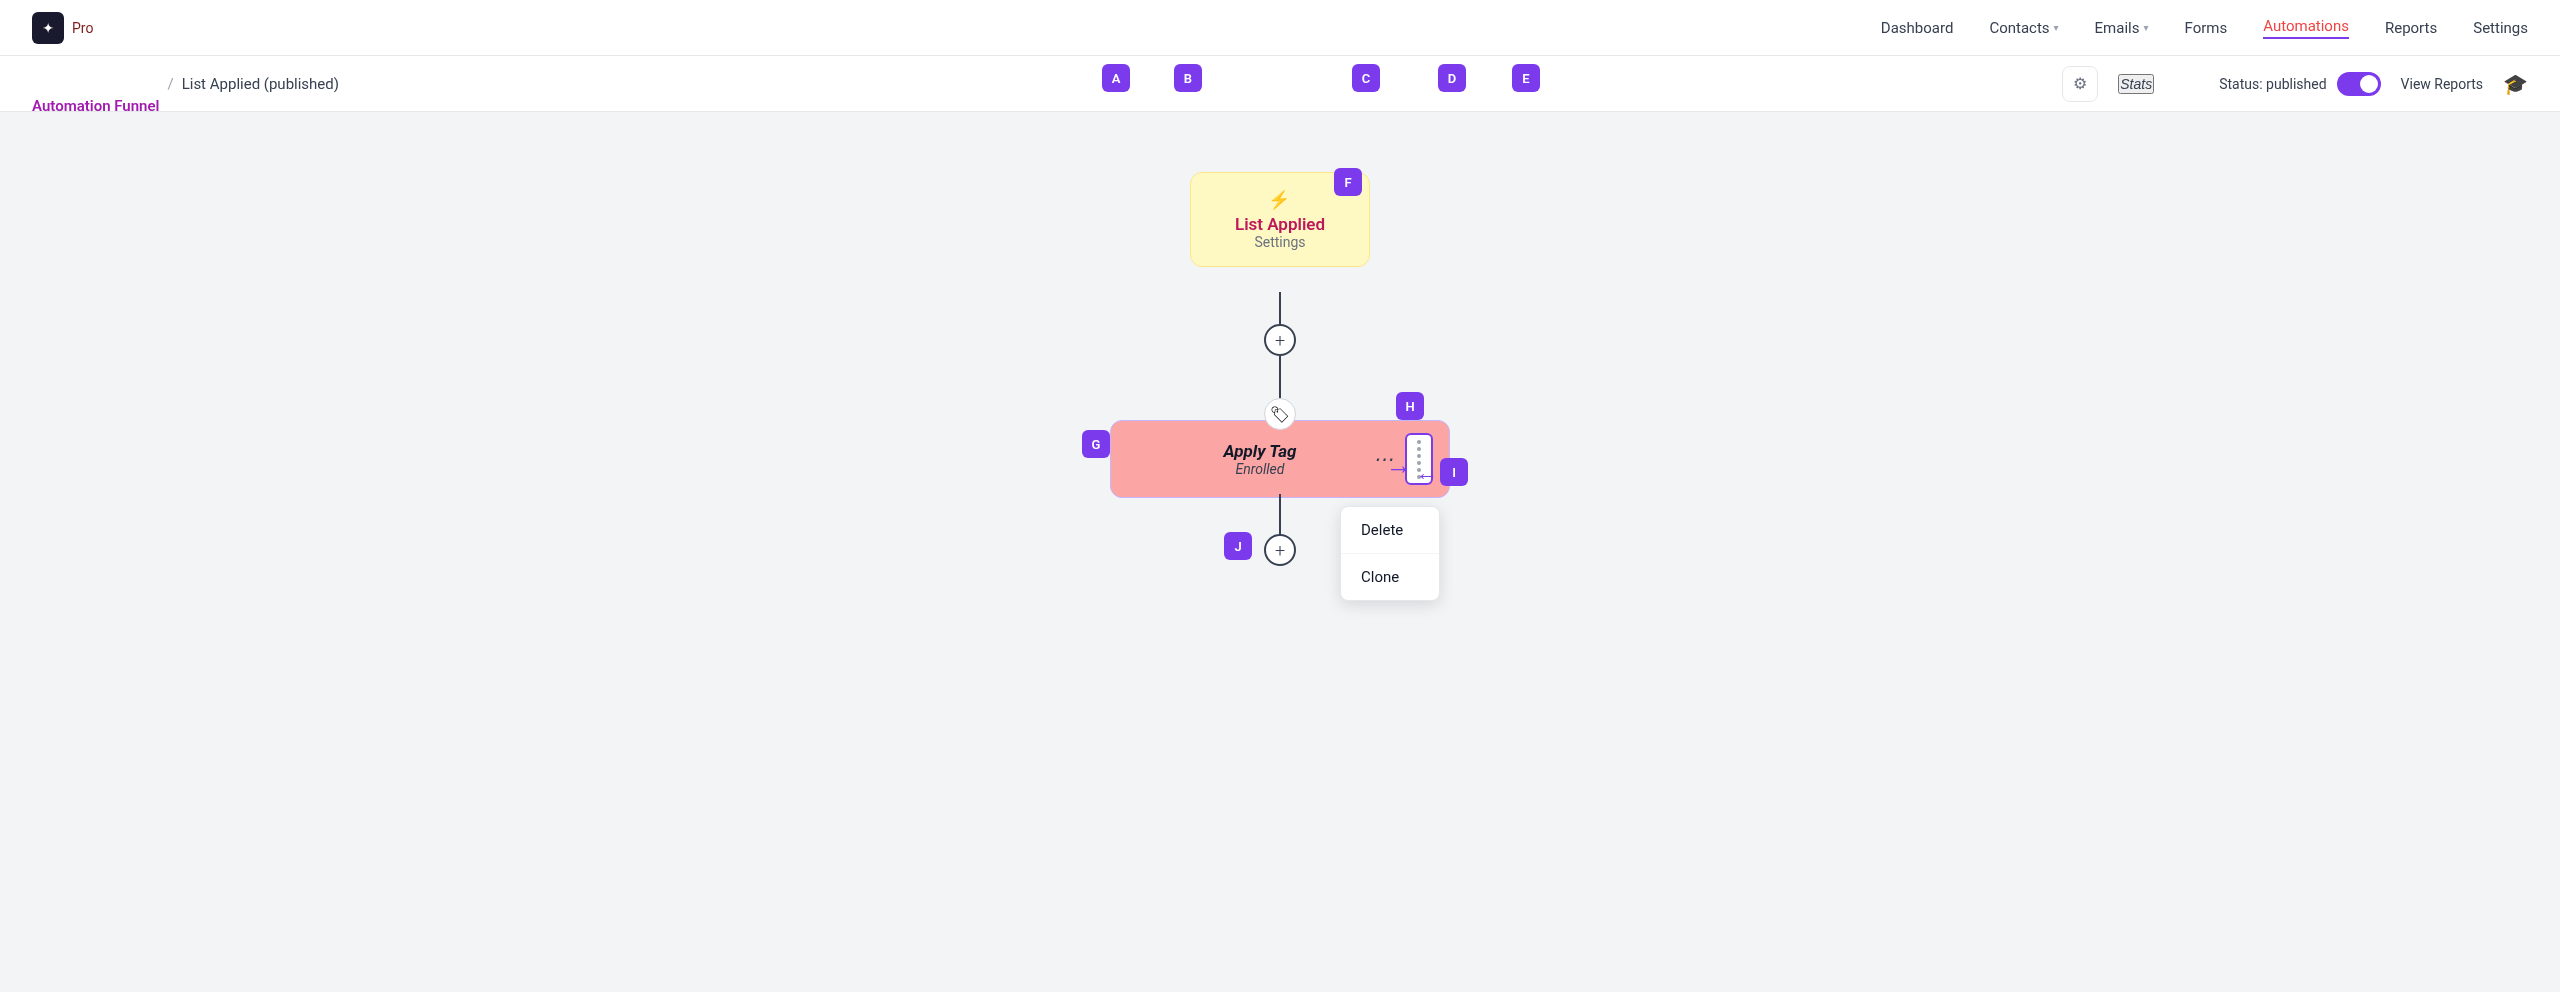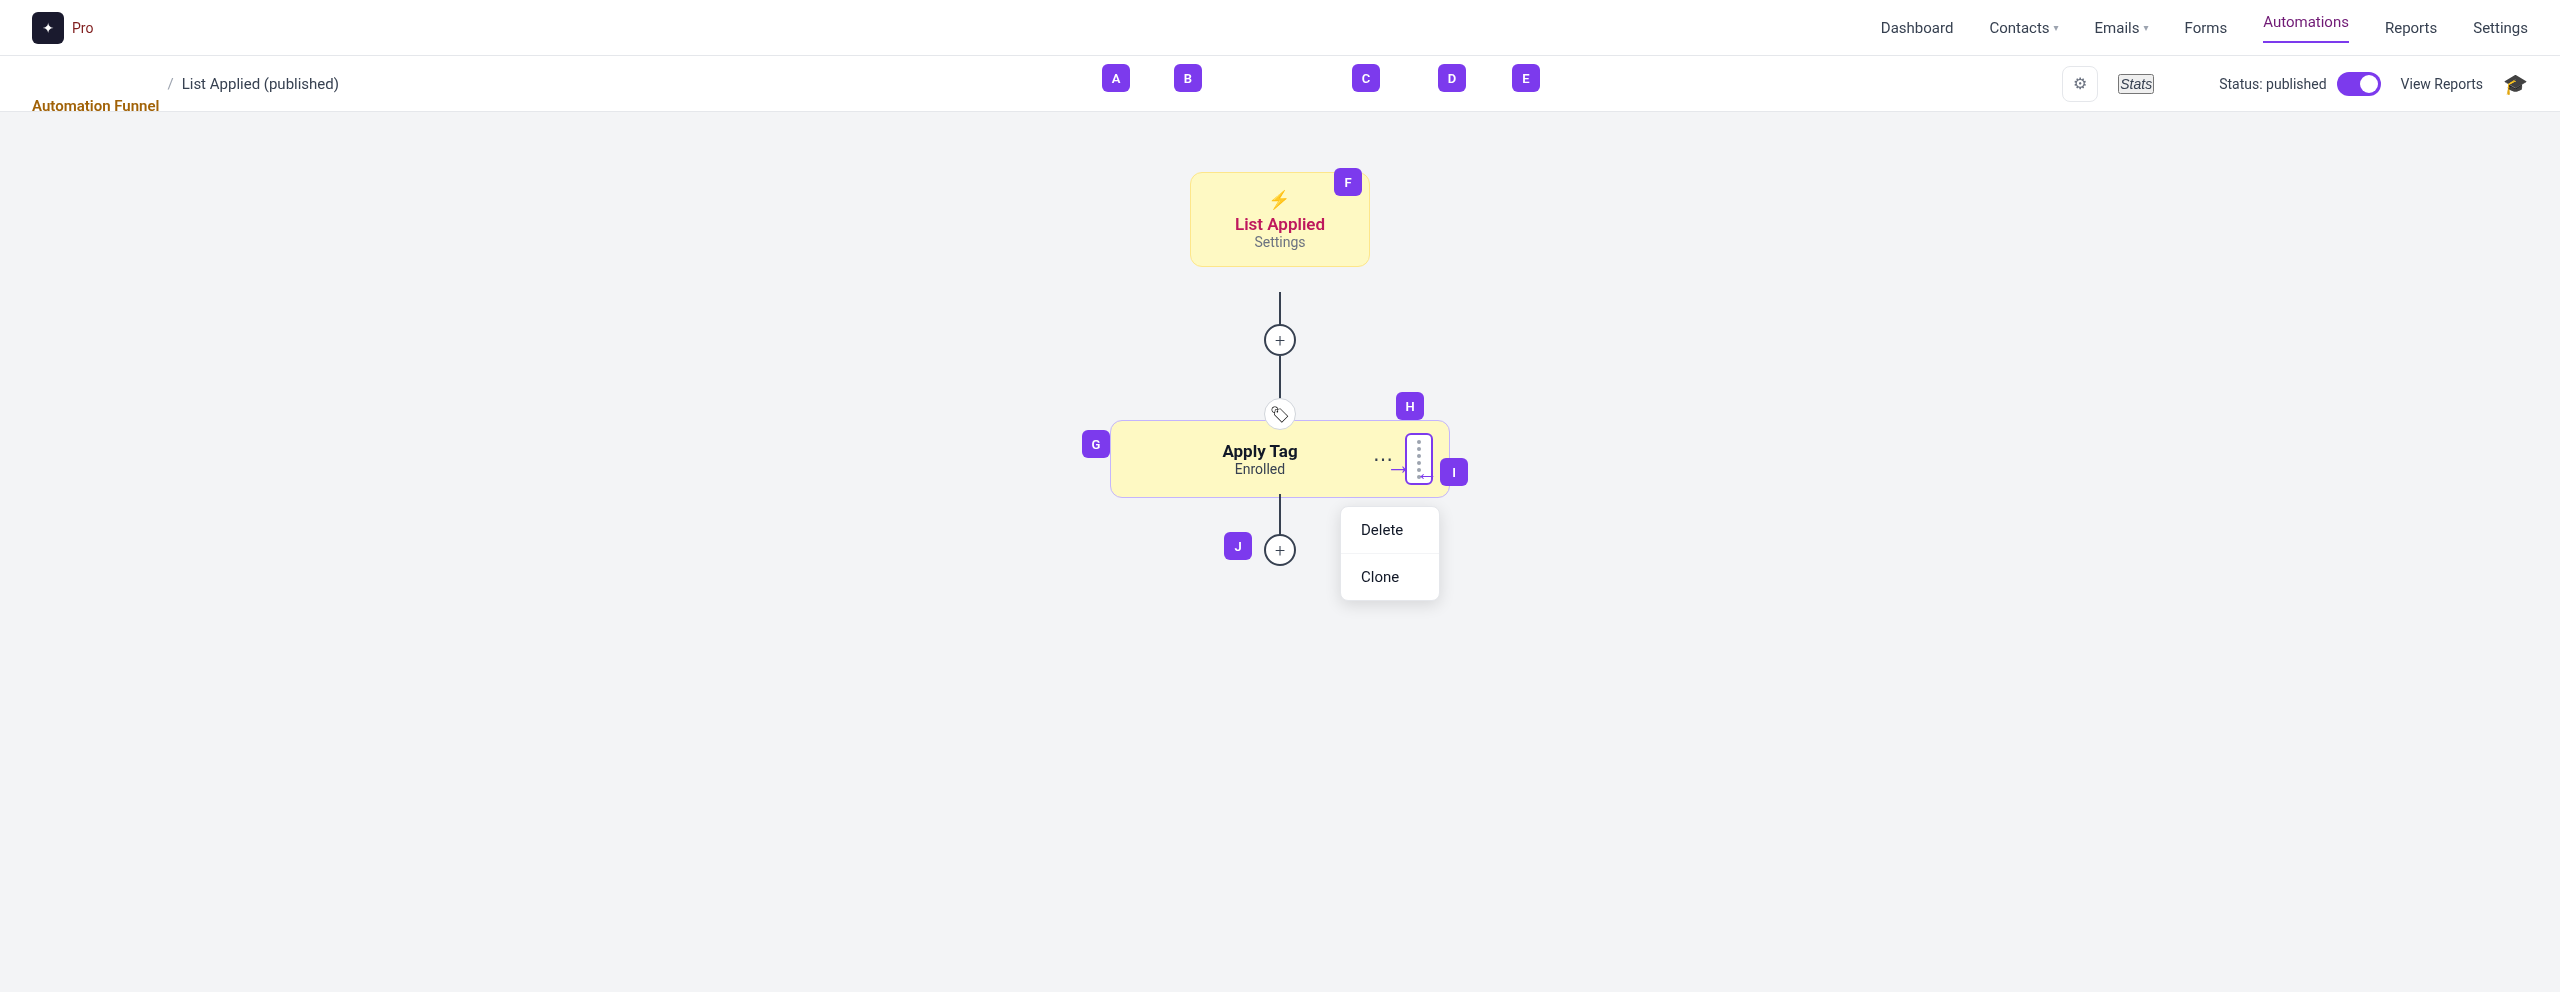--- a/index.html
+++ b/index.html
@@ -59,23 +59,23 @@
       font-size: 15px;
       color: #374151;
       cursor: pointer;
       display: flex;
       align-items: center;
       gap: 4px;
       text-decoration: none;
       white-space: nowrap;
     }
     .nav-link.active {
-      color: #701a75;
+      color: #ef4444;
       border-bottom: 2px solid #7c3aed;
-      padding-bottom: 10px;
+      padding-bottom: 2px;
     }
     .nav-link .chevron {
       font-size: 10px;
       color: #9ca3af;
     }
 
     
     .subheader {
       position: fixed;
       top: 56px;
@@ -91,21 +91,21 @@
       justify-content: space-between;
     }
     .breadcrumb {
       display: flex;
       align-items: center;
       gap: 8px;
       font-size: 15px;
     }
     .breadcrumb-home {
       font-weight: 600;
-      color: #a16207;
+      color: #a21caf;
       margin-top: 44px;
     }
     .breadcrumb-sep {
       color: #9ca3af;
     }
     .breadcrumb-current {
       color: #374151;
     }
     .subheader-actions {
       display: flex;
@@ -246,26 +246,27 @@
       font-size: 18px;
       color: #374151;
       font-weight: 300;
       z-index: 5;
     }
 
     .action-node {
       position: absolute;
       left: 50%;
       transform: translateX(-50%);
-      background: #fef9c3;
+      background: #fca5a5;
       border: 1.5px solid #c4b5fd;
       border-radius: 12px;
       padding: 20px 80px 20px 40px;
       text-align: center;
       min-width: 320px;
+      font-style: italic;
     }
     .action-node .node-title {
       font-size: 17px;
       font-weight: 700;
       color: #111827;
     }
     .action-node .node-subtitle {
       font-size: 14px;
       color: #374151;
     }

